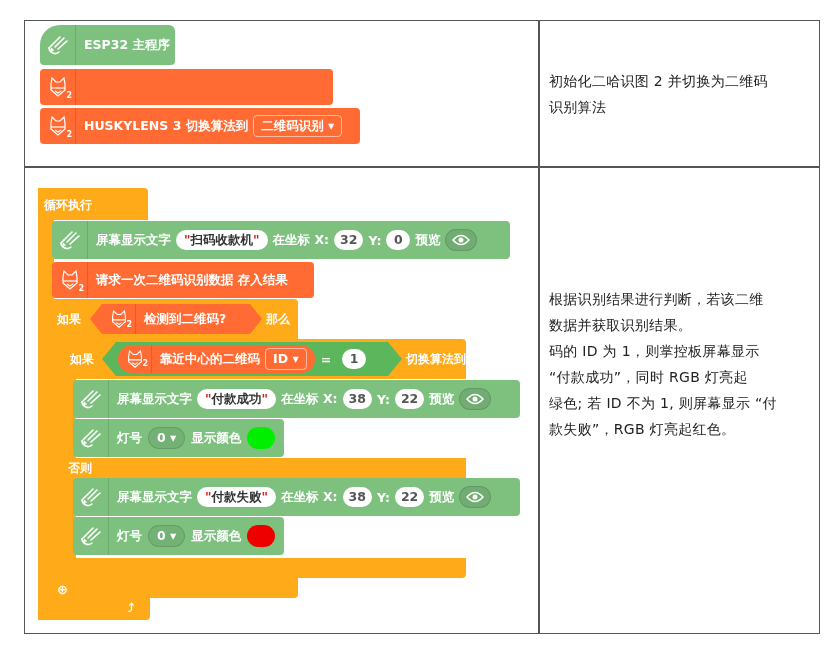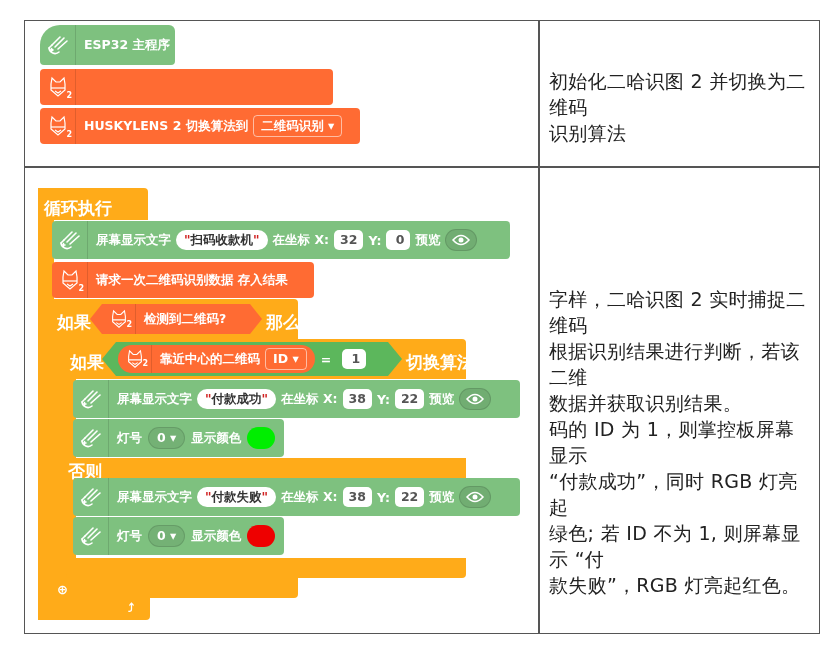--- a/index.html
+++ b/index.html
@@ -4,42 +4,42 @@
 <style>
   * { box-sizing: border-box; margin: 0; padding: 0; }
   html, body { width: 836px; height: 648px; background: #ffffff; overflow: hidden; }
   body { position: relative; font-family: "DejaVu Sans", "Liberation Sans", sans-serif; }
 
   
   .tbl { position: absolute; left: 24px; top: 20px; width: 796px; height: 614px; border: 1.5px solid #555; }
   .vline { position: absolute; left: 538px; top: 20px; width: 1.5px; height: 614px; background: #555; }
   .hline { position: absolute; left: 24px; top: 166px; width: 796px; height: 1.5px; background: #555; }
 
-  .desc { position: absolute; left: 549px; font-size: 19px; line-height: 26px; color: #222; width: 262px; letter-spacing: 0.3px; }
+  .desc { position: absolute; left: 549px; font-size: 14px; line-height: 26px; color: #222; width: 262px; letter-spacing: 0.3px; }
   .desc p { margin: 0; }
 
   
   .blk { position: absolute; display: flex; align-items: center; color: #fff; font-size: 12.5px; font-weight: bold; white-space: nowrap; border-radius: 4px; }
   .green { background: #7ec17f; }
   .green-dark { background: #5cb75c; }
   .orange { background: #ff6b33; }
   .yellow { background: #ffab19; }
 
   .ico { width: 36px; height: 100%; display: flex; align-items: center; justify-content: center; border-right: 1px solid rgba(0,0,0,0.12); margin-right: 8px; flex-shrink: 0; position: relative; }
   .ico svg { display: block; }
   .sub2 { position: absolute; right: 3px; bottom: 5px; font-size: 8px; font-weight: bold; color: #fff; }
 
   .pill { background: #fff; color: #333; border-radius: 12px; padding: 1px 8px; margin: 0 5px; font-weight: bold; font-size: 12.5px; line-height: 18px; }
   .pill .q { color: #d02020; }
-  .num { background: #fff; color: #555; border-radius: 5px; min-width: 24px; text-align: right; padding: 0 6px; margin: 0 5px; line-height: 20px; font-weight: bold; }
+  .num { background: #fff; color: #555; border-radius: 10px; min-width: 24px; text-align: center; padding: 0 6px; margin: 0 5px; line-height: 20px; font-weight: bold; }
   .dd { border: 1px solid rgba(255,255,255,0.55); border-radius: 4px; padding: 1px 7px; margin-left: 5px; line-height: 18px; }
   .dd-g { background: rgba(0,0,0,0.08); border: 1px solid rgba(0,0,0,0.12); border-radius: 11px; padding: 0 8px; margin: 0 6px; line-height: 20px; }
   .eye { width: 32px; height: 22px; border-radius: 11px; background: rgba(0,0,0,0.1); border: 1px solid rgba(0,0,0,0.12); margin-left: 5px; display: flex; align-items: center; justify-content: center; }
   .swatch { width: 28px; height: 22px; border-radius: 11px; margin-left: 6px; }
-  .lbl { position: absolute; color: #fff; font-size: 17px; font-weight: bold; white-space: nowrap; }
+  .lbl { position: absolute; color: #fff; font-size: 12px; font-weight: bold; white-space: nowrap; }
 </style>
 </head>
 <body>
 
 <div class="tbl"></div>
 <div class="vline"></div>
 <div class="hline"></div>
 
 <div>
   <div class="blk green" style="left:40px;top:25px;width:135px;height:40px;border-radius:20px 6px 4px 4px;">
@@ -74,21 +74,21 @@
     <span class="ico">
       <svg width="22" height="22" viewBox="0 0 22 22">
           <g fill="none" stroke="#fff" stroke-width="1.2">
             <path d="M4 8 L5 2 L9 6 H13 L17 2 L18 8 V14 L11 20 L4 14 Z"></path>
             <path d="M4 12 H18"></path>
             <path d="M8 15 L11 17 L14 15"></path>
           </g>
         </svg>
       <span class="sub2">2</span>
     </span>
-    <span>HUSKYLENS 2 切换算法到</span>
+    <span>HUSKYLENS 3 切换算法到</span>
     <span class="dd">二维码识别 ▾</span>
   </div>
 </div>
 
 <div class="desc" style="top:68px;">
   <p>初始化二哈识图 2 并切换为二维码</p>
   <p>识别算法</p>
 </div>
 
 <div>
@@ -276,20 +276,19 @@
         </svg>
     </span>
     <span>灯号</span>
     <span class="dd-g">0 ▾</span>
     <span>显示颜色</span>
     <span class="swatch" style="background:#ee0000;"></span>
   </div>
 </div>
 
 <div class="desc" style="top:286px;">
-  <p>字样，二哈识图 2 实时捕捉二维码</p>
   <p>根据识别结果进行判断，若该二维</p>
   <p>数据并获取识别结果。</p>
   <p>码的 ID 为 1，则掌控板屏幕显示</p>
   <p>“付款成功”，同时 RGB 灯亮起</p>
   <p>绿色; 若 ID 不为 1, 则屏幕显示 “付</p>
   <p>款失败”，RGB 灯亮起红色。</p>
 </div>
 
 </body></html>

